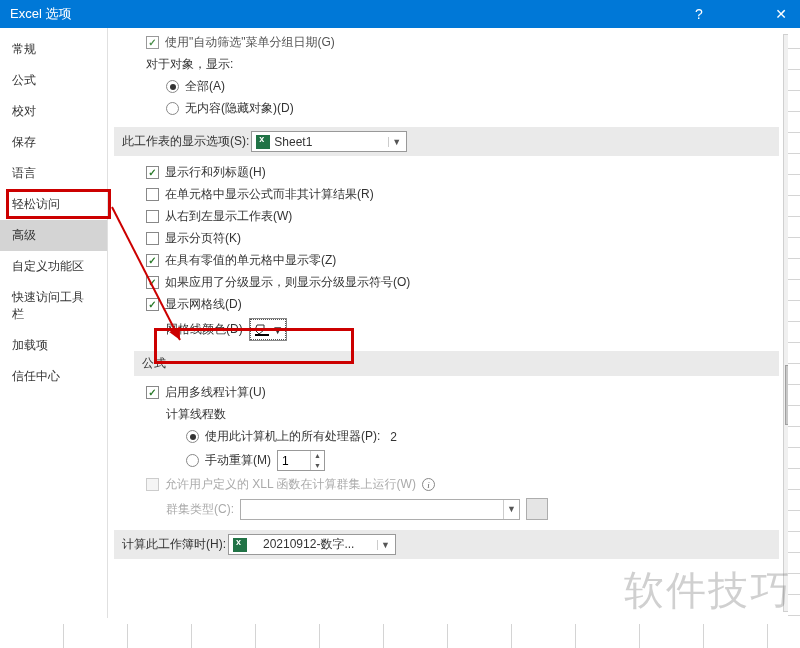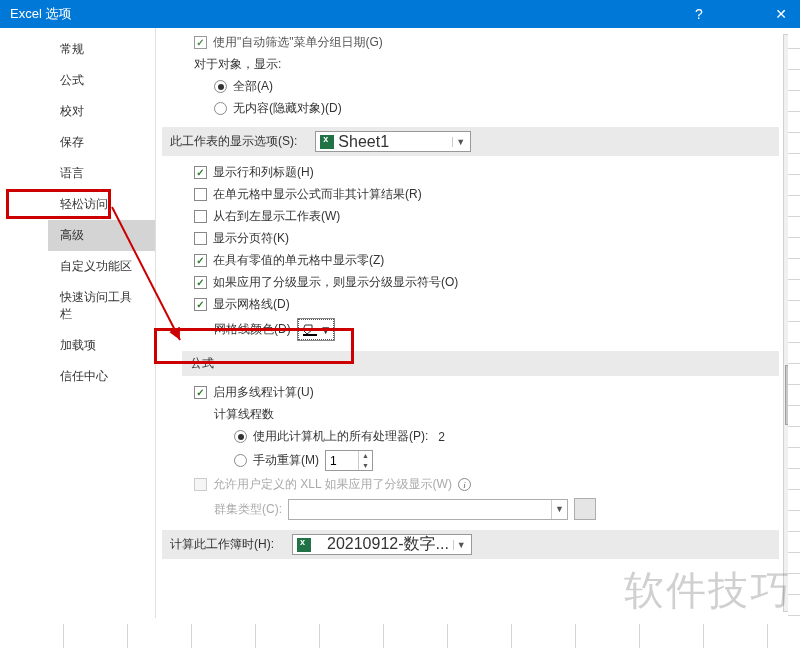--- a/index.html
+++ b/index.html
@@ -1,42 +1,42 @@
 <!DOCTYPE html>
 <html><head>
 <meta charset="utf-8">
 <style>
 * { box-sizing: border-box; margin: 0; padding: 0; }
 body { font-family: "Microsoft YaHei", "Segoe UI", sans-serif; font-size: 12px; background: #fff; width: 800px; height: 648px; overflow: hidden; position: relative; }
 .titlebar { background: #0078d7; color: #fff; height: 28px; display: flex; align-items: center; padding: 0 0 0 10px; gap: 44px; }
 .titlebar .title { flex: 1; font-size: 13px; }
 .titlebar .btn { width: 38px; height: 28px; display: flex; align-items: center; justify-content: center; font-size: 14px; }
 .dialog-body { display: flex; height: 590px; border-right: 1px solid #ccc; }
-.sidebar { width: 108px; background: #fff; border-right: 1px solid #e0e0e0; padding-top: 6px; margin-left: 48px; }
+.sidebar { width: 108px; background: #fff; border-right: 1px solid #e0e0e0; padding-top: 6px; }
 .sidebar-item { padding: 7px 12px; font-size: 12px; cursor: pointer; color: #333; }
 .sidebar-item.selected { background: #d4d4d4; }
 .content { flex: 1; position: relative; overflow: hidden; padding: 6px 6px 0 6px; }
 .scroll-area { height: 100%; overflow-y: hidden; padding-right: 14px; position: relative; }
 .scrollbar { position: absolute; right: 0; top: 6px; bottom: 6px; width: 16px; background: #f0f0f0; border: 1px solid #d0d0d0; }
 .scroll-thumb { position: absolute; left: 1px; right: 1px; background: #c8c8c8; border: 1px solid #a0a0a0; }
 .scroll-arrow { position: absolute; left: 0; right: 0; height: 16px; display: flex; align-items: center; justify-content: center; font-size: 9px; color: #555; background: #f0f0f0; }
-.section-hdr { background: #eaeaea; padding: 4px 8px; font-weight: normal; font-size: 12px; color: #333; margin: 10px 0 8px 0; display: flex; align-items: center; gap: 18px; }
+.section-hdr { background: #eaeaea; padding: 4px 8px; font-weight: normal; font-size: 12px; color: #333; margin: 10px 0 8px 0; display: flex; align-items: center; gap: 2px; }
 .section-hdr.indent { margin-left: 20px; }
 .row { display: flex; align-items: center; margin: 5px 0 5px 32px; gap: 6px; color: #333; }
 .row.sub { margin-left: 52px; }
 .row.sub2 { margin-left: 72px; }
 .chk, .radio { width: 13px; height: 13px; border: 1px solid #888; background: #fff; display: inline-flex; align-items: center; justify-content: center; font-size: 10px; flex-shrink: 0; }
 .chk.checked::after { content: "✓"; color: #2a7a2a; font-weight: bold; line-height: 11px; }
 .chk.disabled { border-color: #ccc; background: #f5f5f5; }
 .radio { border-radius: 50%; }
 .radio.checked::after { content: ""; width: 6px; height: 6px; background: #333; border-radius: 50%; display: block; }
 .label { font-size: 12px; }
 .label.disabled { color: #aaa; }
 .dropdown { display: inline-flex; align-items: center; border: 1px solid #999; background: #fff; height: 21px; padding: 0 2px 0 4px; }
-.dropdown .dd-text { min-width: 110px; font-size: 16px; }
+.dropdown .dd-text { min-width: 110px; font-size: 12px; }
 .dropdown .dd-arrow { padding: 0 3px; font-size: 9px; color: #555; border-left: 1px solid #ccc; margin-left: 4px; }
 .excel-icon { display: inline-block; width: 14px; height: 14px; background: #217346; position: relative; }
 .excel-icon::after { content: "x"; position: absolute; color: #fff; font-size: 9px; font-weight: bold; left: 3px; top: -1px; }
 .color-btn { display: inline-flex; align-items: center; border: 1px solid #888; background: #fff; height: 23px; padding: 0 2px 0 4px; outline: 1px dotted #555; outline-offset: -2px; }
 .color-swatch { display: inline-block; width: 18px; height: 14px; position: relative; }
 .color-swatch svg { width: 18px; height: 14px; }
 .spinner { display: inline-flex; border: 1px solid #999; background: #fff; height: 21px; width: 48px; }
 .spinner input { border: none; width: 32px; padding: 0 4px; font-size: 12px; outline: none; }
 .spinner .spin-btns { display: flex; flex-direction: column; width: 14px; border-left: 1px solid #ccc; }
 .spinner .spin-btns span { flex: 1; font-size: 7px; text-align: center; line-height: 9px; color: #555; }
@@ -168,21 +168,21 @@
         <div class="spinner">
           <input value="1" style="">
           <div class="spin-btns">
               <span>▲</span>
               <span>▼</span>
             </div>
         </div>
       </div>
       <div class="row">
         <span class="chk disabled"></span>
-        <span class="label disabled">允许用户定义的 XLL 如果应用了分级显示(W)</span>
+        <span class="label disabled">允许用户定义的 XLL 函数在计算群集上运行(W)</span>
         <span class="info-icon">i</span>
       </div>
       <div class="row sub">
         <span class="label disabled">群集类型(C):</span>
         <div class="combo">
             <span class="combo-text"></span>
             <span class="combo-arrow">▼</span>
           </div>
         <div class="btn-small"></div>
       </div>

